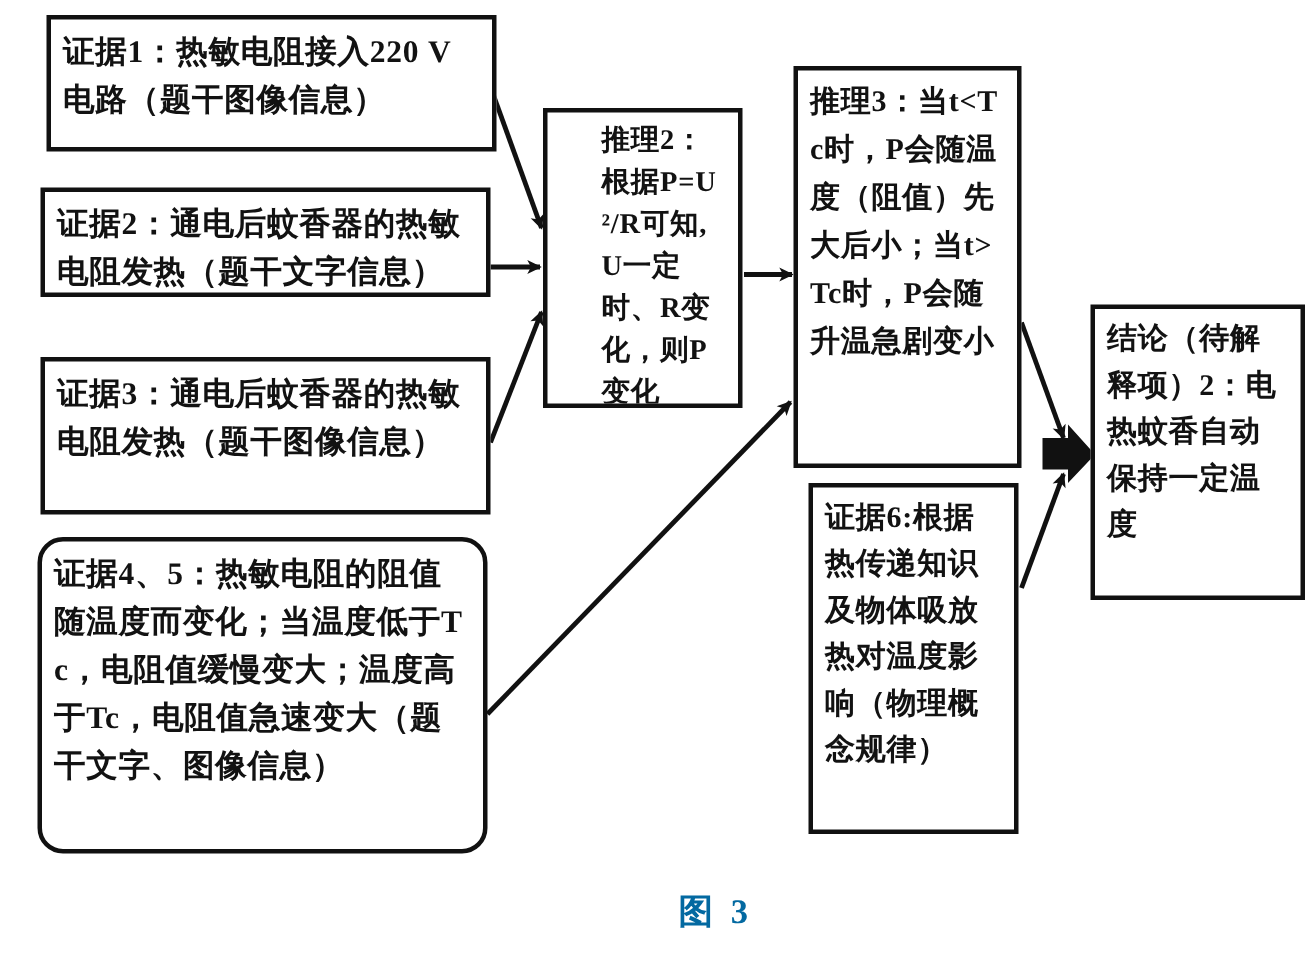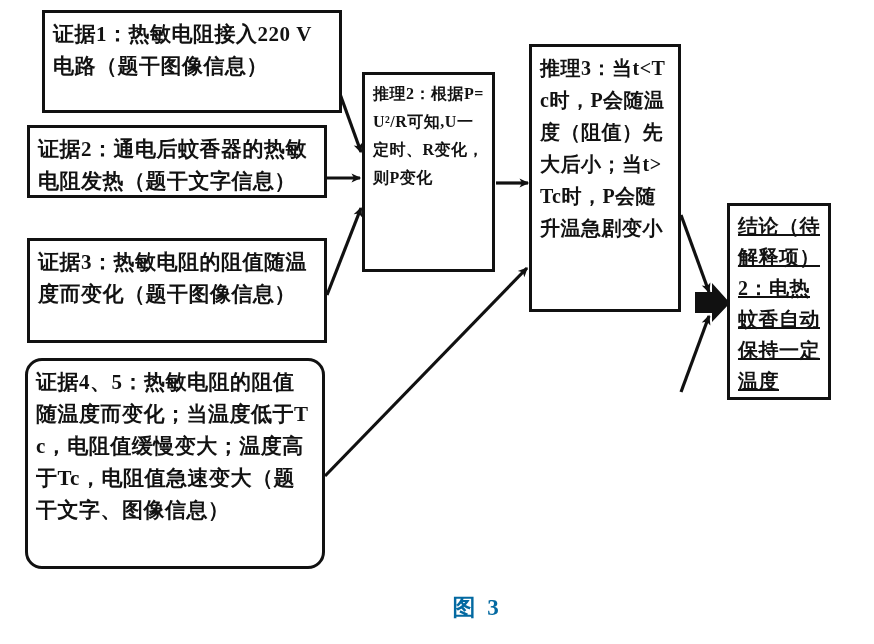--- a/index.html
+++ b/index.html
@@ -42,51 +42,52 @@
     display: block;
     font-family: "Liberation Serif", "DejaVu Serif", serif;
     font-weight: 700;
     color: #121212;
     letter-spacing: 0.5px;
     white-space: pre-wrap;
     word-break: break-all;
     text-align: left;
   }
   
-  #node-evidence-1 { left: 42px;  top: 10px;  width: 300px; height: 103px; }
+  #node-evidence-1 { left: 31px;  top: 10px;  width: 300px; height: 91px; }
   #node-evidence-2 { left: 27px;  top: 125px; width: 300px; height: 73px; }
   #node-evidence-3 { left: 27px;  top: 238px; width: 300px; height: 105px; }
   #node-evidence-45 { left: 25px; top: 358px; width: 300px; height: 211px; border-radius: 17px; }
   #node-evidence-1 .node-text,
   #node-evidence-2 .node-text,
   #node-evidence-3 .node-text,
   #node-evidence-45 .node-text {
     font-size: 21px;
     line-height: 32px;
   }
   
   #node-inference-2 { left: 362px; top: 72px; width: 133px; height: 200px; }
   #node-inference-2 .node-text {
-    font-size: 16px;
+    font-size: 19px;
     line-height: 28px;
+    margin-left: 28px;
   }
   
   #node-inference-3 { left: 529px; top: 44px; width: 152px; height: 268px; }
   #node-inference-3 .node-text {
     font-size: 20px;
     line-height: 32px;
   }
   
   #node-evidence-6 { left: 539px; top: 322px; width: 140px; height: 234px; }
   #node-evidence-6 .node-text {
     font-size: 20px;
     line-height: 31px;
   }
   
-  #node-conclusion { left: 727px; top: 203px; width: 104px; height: 197px; text-decoration: underline; }
+  #node-conclusion { left: 727px; top: 203px; width: 143px; height: 197px; }
   #node-conclusion .node-text {
     font-size: 20px;
     line-height: 31px;
   }
   #figure-caption {
     position: absolute;
     left: 0;
     top: 592px;
     width: 874px;
     text-align: center;
@@ -145,35 +146,38 @@
 
   <div class="node" id="node-evidence-1">
     <span class="node-text">证据1：热敏电阻接入220 V电路（题干图像信息）</span>
   </div>
 
   <div class="node" id="node-evidence-2">
     <span class="node-text">证据2：通电后蚊香器的热敏电阻发热（题干文字信息）</span>
   </div>
 
   <div class="node" id="node-evidence-3">
-    <span class="node-text">证据3：热敏电阻的阻值随温度而变化（题干图像信息）</span>
+    <span class="node-text">证据3：通电后蚊香器的热敏电阻发热（题干图像信息）</span>
   </div>
 
   <div class="node" id="node-evidence-45">
     <span class="node-text">证据4、5：热敏电阻的阻值随温度而变化；当温度低于Tc，电阻值缓慢变大；温度高于Tc，电阻值急速变大（题干文字、图像信息）</span>
   </div>
 
   <div class="node" id="node-inference-2">
     <span class="node-text">推理2：根据P=U²/R可知,U一定时、R变化，则P变化</span>
   </div>
 
   <div class="node" id="node-inference-3">
     <span class="node-text">推理3：当t&lt;Tc时，P会随温度（阻值）先大后小；当t&gt;Tc时，P会随升温急剧变小</span>
   </div>
 
+  <div class="node" id="node-evidence-6">
+    <span class="node-text">证据6:根据热传递知识及物体吸放热对温度影响（物理概念规律）</span>
+  </div>
 
   <div class="node" id="node-conclusion">
     <span class="node-text">结论（待解释项）2：电热蚊香自动保持一定温度</span>
   </div>
 
   <div id="figure-caption">图 3</div>
 
 </div>
 
 </body></html>

